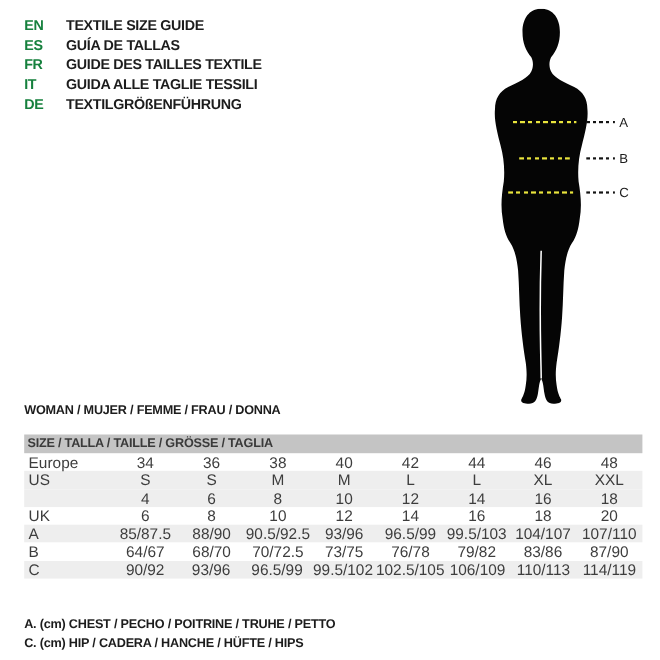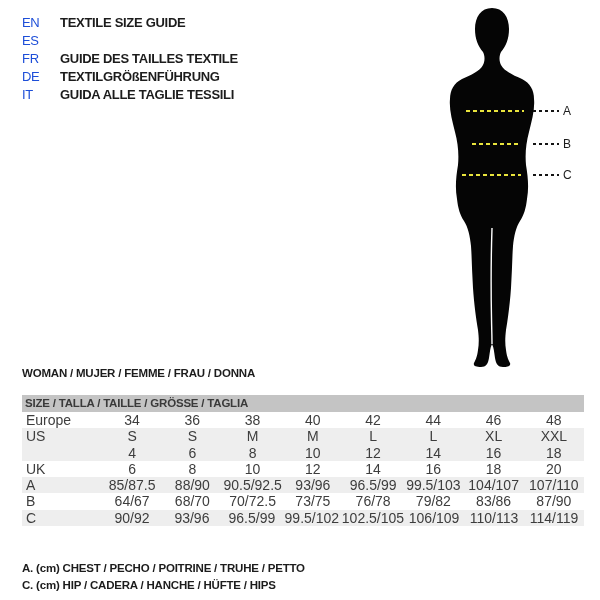--- a/index.html
+++ b/index.html
@@ -5,21 +5,21 @@
   html,body{margin:0;padding:0;}
   body{
     width:600px;height:600px;position:relative;background:#ffffff;
     font-family:"Liberation Sans", sans-serif;color:#2f2f2f;
     overflow:hidden;
   }
   
   .langs{position:absolute;left:22px;top:14px;}
   .lang-row{display:flex;line-height:18px;}
   .lang-code{
-    width:38px;font-weight:normal;font-size:13px;color:#1d4ed8;
+    width:38px;font-weight:bold;font-size:13px;color:#15803d;
     font-stretch:condensed;letter-spacing:-0.3px;
   }
   .lang-label{
     font-weight:bold;font-size:13px;color:#1c1c1c;
     font-stretch:condensed;letter-spacing:-0.3px;white-space:nowrap;
   }
   
   .figure-wrap{position:absolute;left:432px;top:8px;width:160px;height:362px;}
   .figure-wrap svg{position:absolute;left:0;top:0;}
   .measure-yellow{
@@ -59,32 +59,33 @@
 </head>
 <body>
 
 <div class="langs" id="langs">
     <div class="lang-row">
       <div class="lang-code">EN</div>
       <div class="lang-label">TEXTILE SIZE GUIDE</div>
     </div>
     <div class="lang-row">
       <div class="lang-code">ES</div>
+      <div class="lang-label">GUÍA DE TALLAS</div>
     </div>
     <div class="lang-row">
       <div class="lang-code">FR</div>
       <div class="lang-label">GUIDE DES TAILLES TEXTILE</div>
     </div>
     <div class="lang-row">
+      <div class="lang-code">IT</div>
+      <div class="lang-label">GUIDA ALLE TAGLIE TESSILI</div>
+    </div>
+    <div class="lang-row">
       <div class="lang-code">DE</div>
       <div class="lang-label">TEXTILGRÖßENFÜHRUNG</div>
-    </div>
-    <div class="lang-row">
-      <div class="lang-code">IT</div>
-      <div class="lang-label">GUIDA ALLE TAGLIE TESSILI</div>
     </div>
   </div>
 
 <div class="figure-wrap">
   <svg width="120" height="360" viewBox="0 0 120 360">
     <path fill="#050505" d="
       M60,0
       C49,0 43,9 43,21
       C43,31 46,38 51,44
       C53,48 53,53 51,57

